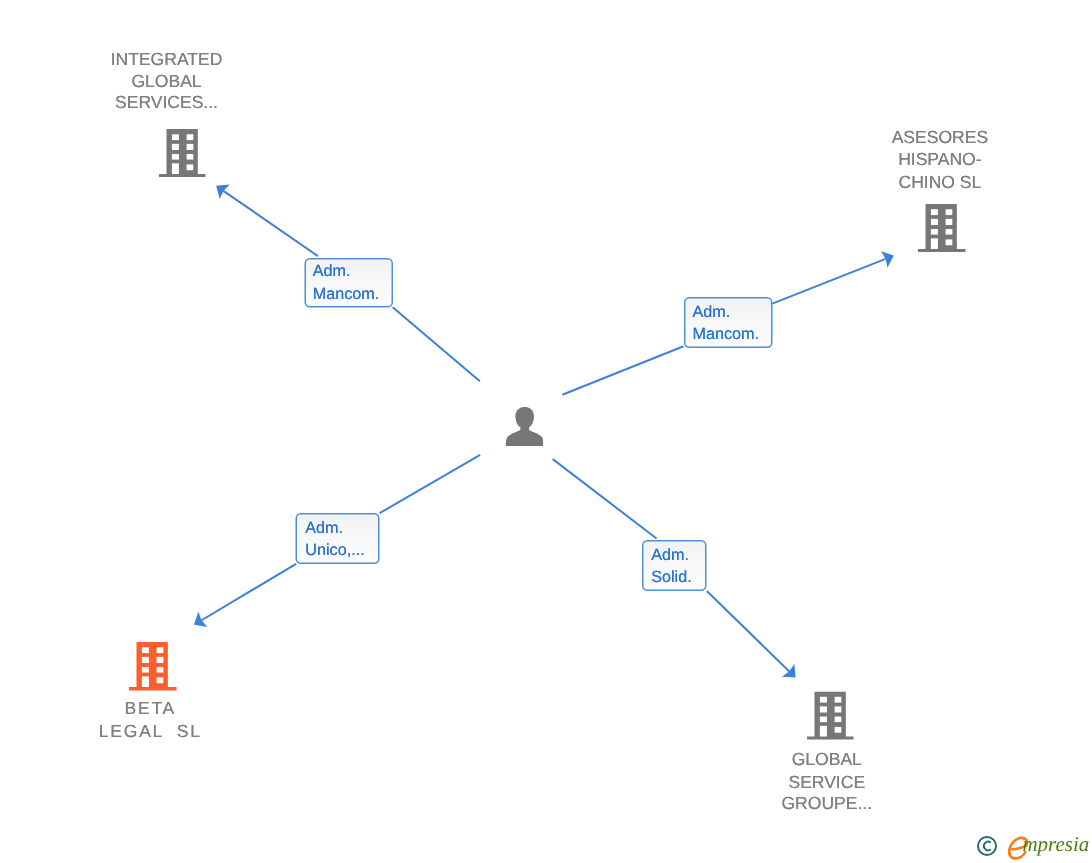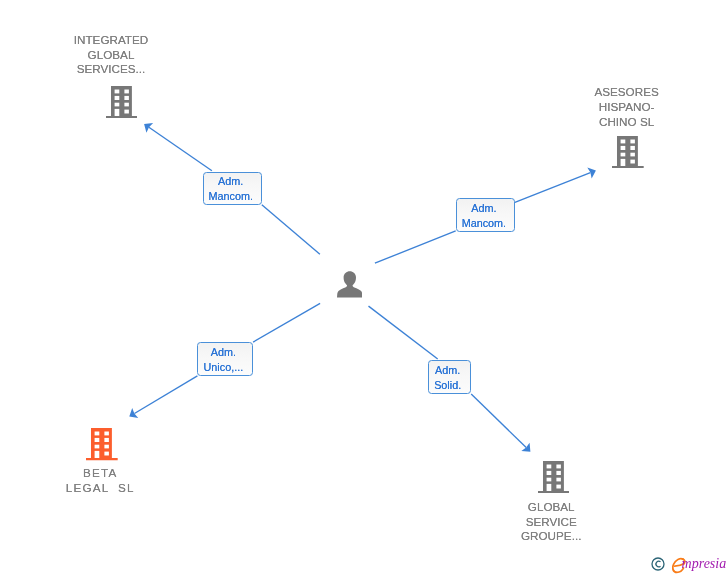--- a/index.html
+++ b/index.html
@@ -6,29 +6,29 @@
   html,body{margin:0;padding:0;}
   body{width:728px;height:575px;background:#ffffff;
        font-family:"Liberation Sans",sans-serif;overflow:hidden;}
   #canvas{position:relative;width:728px;height:575px;background:#fff;}
   svg.edges{position:absolute;left:0;top:0;width:728px;height:575px;}
   .node{position:absolute;}
   .node-label{position:absolute;font-size:11.7px;color:#808080;line-height:14.8px;text-shadow:0 0 0.2px #808080;
               text-align:center;white-space:pre;width:240px;margin-left:-120px;}
   .bld{display:block;}
   .chip{position:absolute;box-sizing:border-box;border:1.3px solid #4a90d9;border-radius:3.5px;
-        background:linear-gradient(180deg,#f2f2f2 0%,#f7f7f7 40%,#fcfcfc 100%);color:#2a74d6;font-size:10.8px;text-align:center;white-space:pre;
+        background:linear-gradient(180deg,#f2f2f2 0%,#f7f7f7 40%,#fcfcfc 100%);color:#2a74d6;font-size:10.8px;white-space:pre;
         text-shadow:0 0 0.35px #2a74d6;
         display:flex;align-items:center;justify-content:center;line-height:15px;
         padding-top:1.5px;padding-right:4px;}
   #watermark{position:absolute;left:651px;top:556px;}
   .wm-c{position:absolute;left:0;top:0.6px;}
   .wm-e{position:absolute;left:20.6px;top:-0.3px;}
   .wm-text{position:absolute;left:30.6px;top:0.6px;font-family:"Liberation Serif",serif;
-           font-style:italic;font-size:14px;color:#a21caf;line-height:14px;}
+           font-style:italic;font-size:14px;color:#4d7c0f;line-height:14px;}
 </style>
 </head>
 <body>
 
 <div id="canvas">
 
   <svg class="edges" viewBox="0 0 728 575">
     <g>
       <path d="M 319.9,254.2 L 261.8,204.8" stroke="#3d82d6" stroke-width="1.35" fill="none"></path>
       <path d="M 211.9,170.7 L 148.9,127.2" stroke="#3d82d6" stroke-width="1.35" fill="none"></path>

